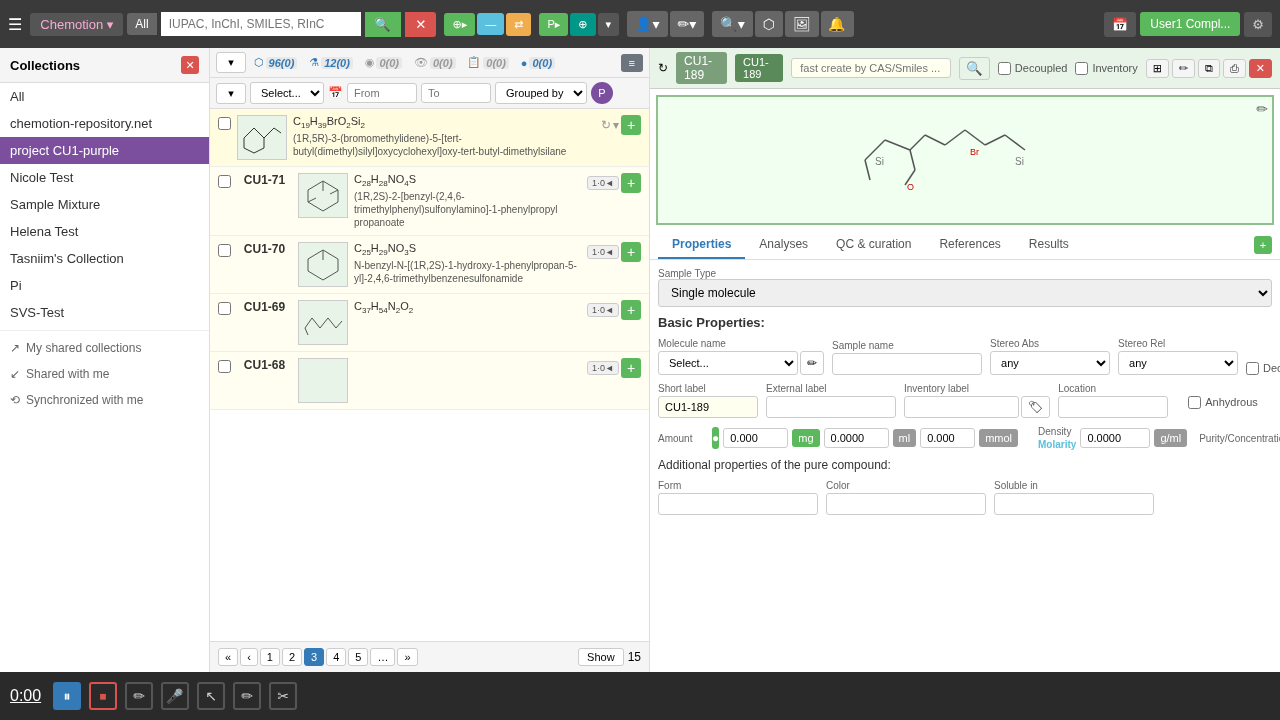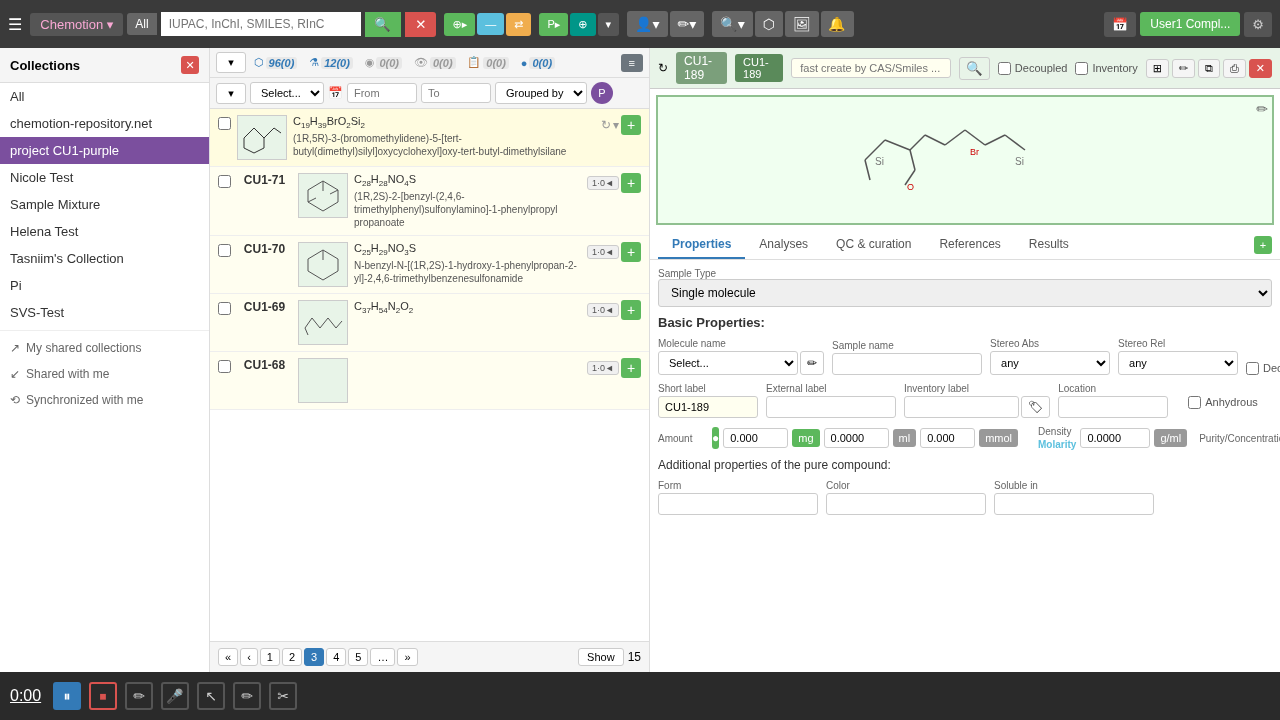--- a/index.html
+++ b/index.html
@@ -736,21 +736,21 @@
         <input type="checkbox" class="sample-checkbox" style="">
         <span class="sample-id">CU1-70</span>
         <div class="sample-molecule-img">
           <svg width="46" height="40" viewBox="0 0 46 40">
             <polygon points="23,5 38,14 38,26 23,35 8,26 8,14" fill="none" stroke="#555" stroke-width="1"></polygon>
             <line x1="23" y1="5" x2="23" y2="15" stroke="#555" stroke-width="1"></line>
           </svg>
         </div>
         <div class="sample-info">
           <div class="sample-formula">C<sub>25</sub>H<sub>29</sub>NO<sub>3</sub>S</div>
-          <div class="sample-name">N-benzyl-N-[(1R,2S)-1-hydroxy-1-phenylpropan-2-yl]-2,4,6-trimethylbenzenesulfonamide</div>
+          <div class="sample-name">N-benzyl-N-[(1R,2S)-1-hydroxy-1-phenylpropan-5-yl]-2,4,6-trimethylbenzenesulfonamide</div>
         </div>
         <div class="sample-actions">
           <span class="sample-badge">1·0◄</span>
           <button class="sample-add-btn">+</button>
         </div>
       </div>
 
       <div class="sample-item">
         <input type="checkbox" class="sample-checkbox" style="">
         <span class="sample-id">CU1-69</span>

